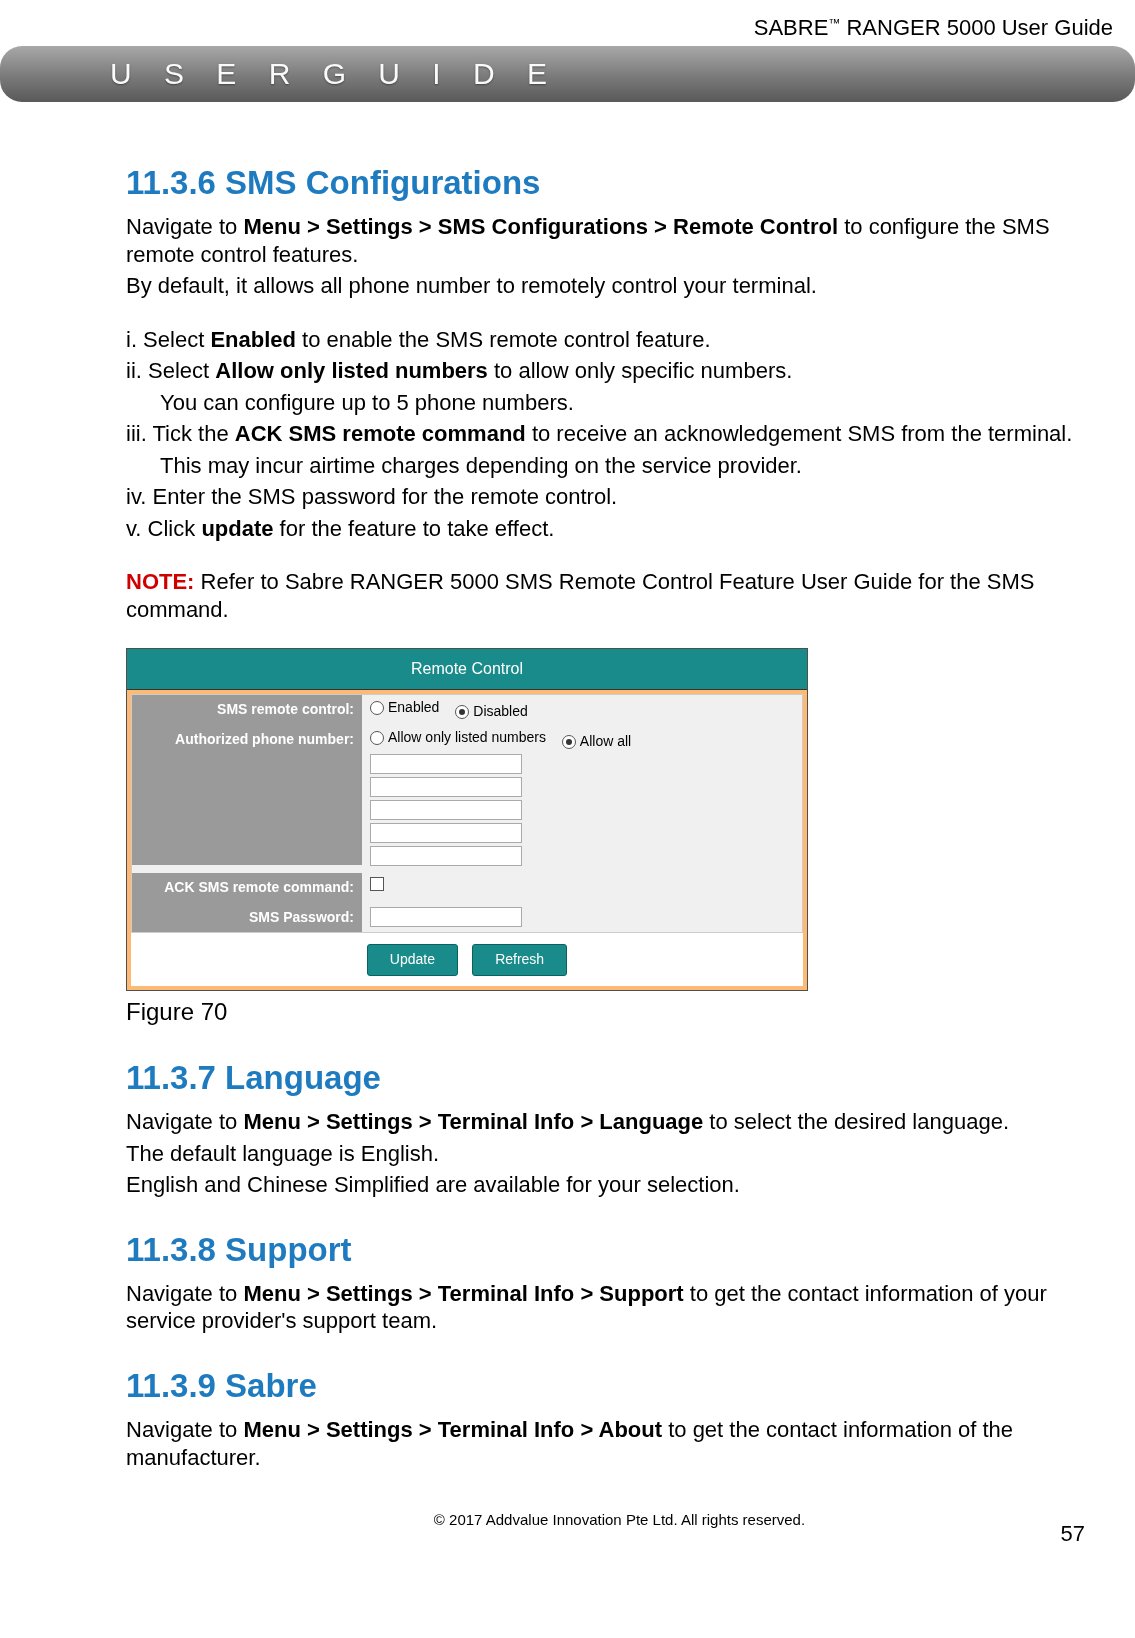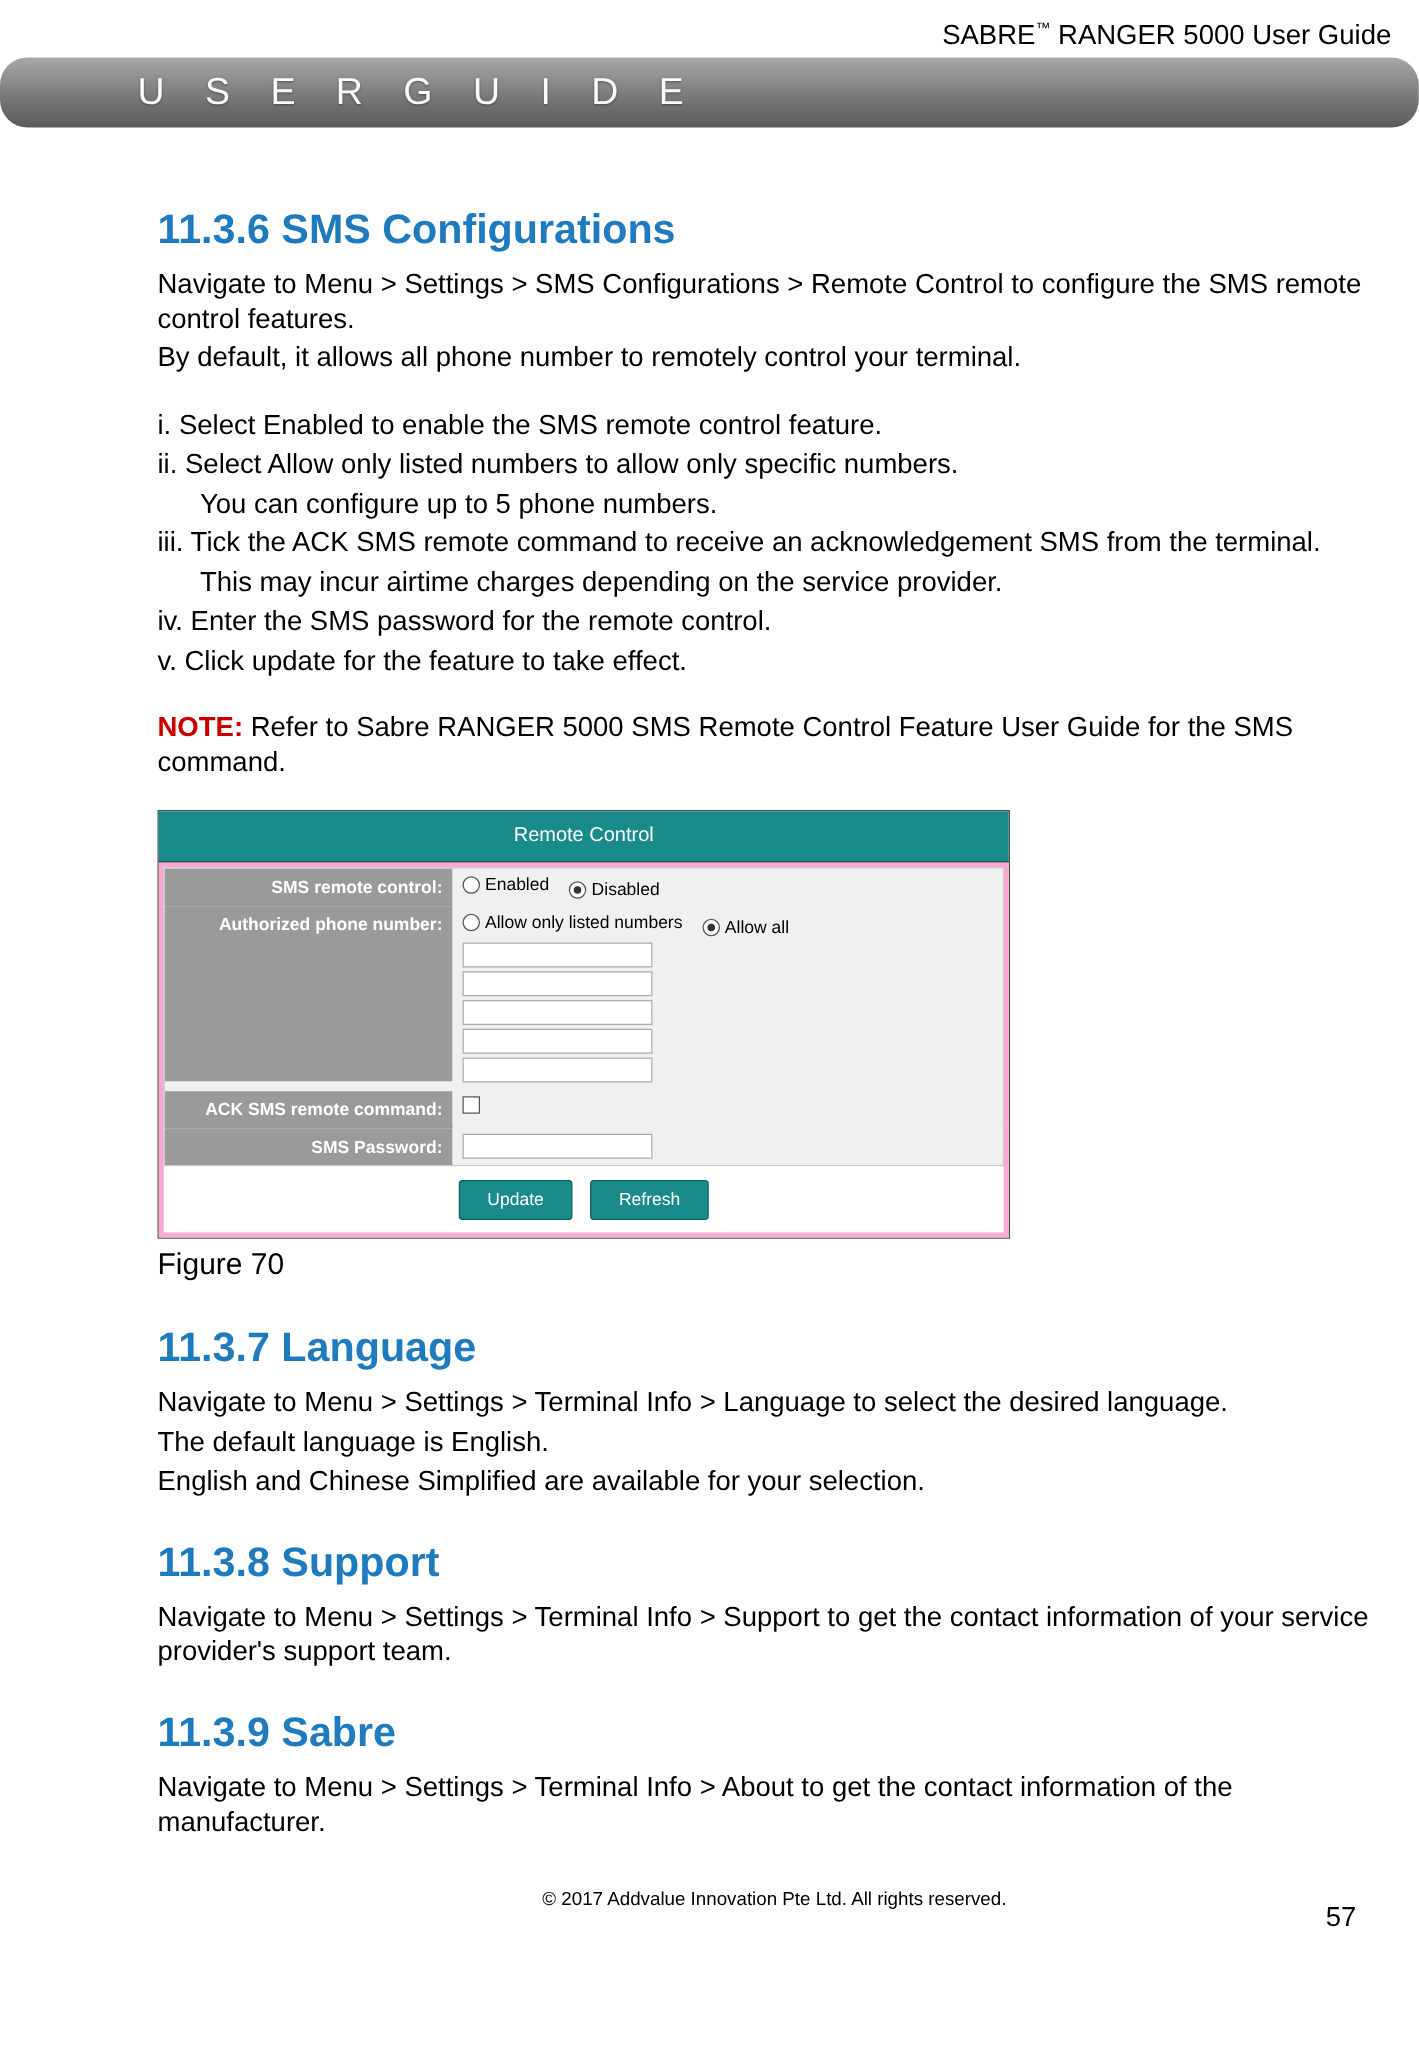--- a/index.html
+++ b/index.html
@@ -42,41 +42,41 @@
   }
   h2.section {
     color: #1f7bbf;
     font-size: 33px;
     font-weight: bold;
     margin: 30px 0 10px 0;
   }
   h2.section.first { margin-top: 20px; }
   .para { margin: 0 0 4px 0; }
   .gap { height: 22px; }
-  .bold { font-weight: normal; }
+  .bold { font-weight: bold; }
   .note-label { color: #d00000; font-weight: bold; }
   .indent { padding-left: 34px; }
 
   
   .figure-wrap { margin: 25px 0 8px 0; }
   .panel {
     width: 680px;
     border: 1px solid #4f4f4f;
     background: #fff;
   }
   .panel-header {
     background: #1a8b8b;
     border-bottom: 1px solid #333;
     color: #fff;
     text-align: center;
     font-size: 16px;
     padding: 10px 0;
   }
   .panel-body {
-    background: #f9a8d4;
+    background: #fdba74;
     padding: 4px;
   }
   .panel-inner {
     background: #f0f0f0;
     border: 1px solid #ccc;
   }
   .form-row {
     display: flex;
     align-items: flex-start;
   }

